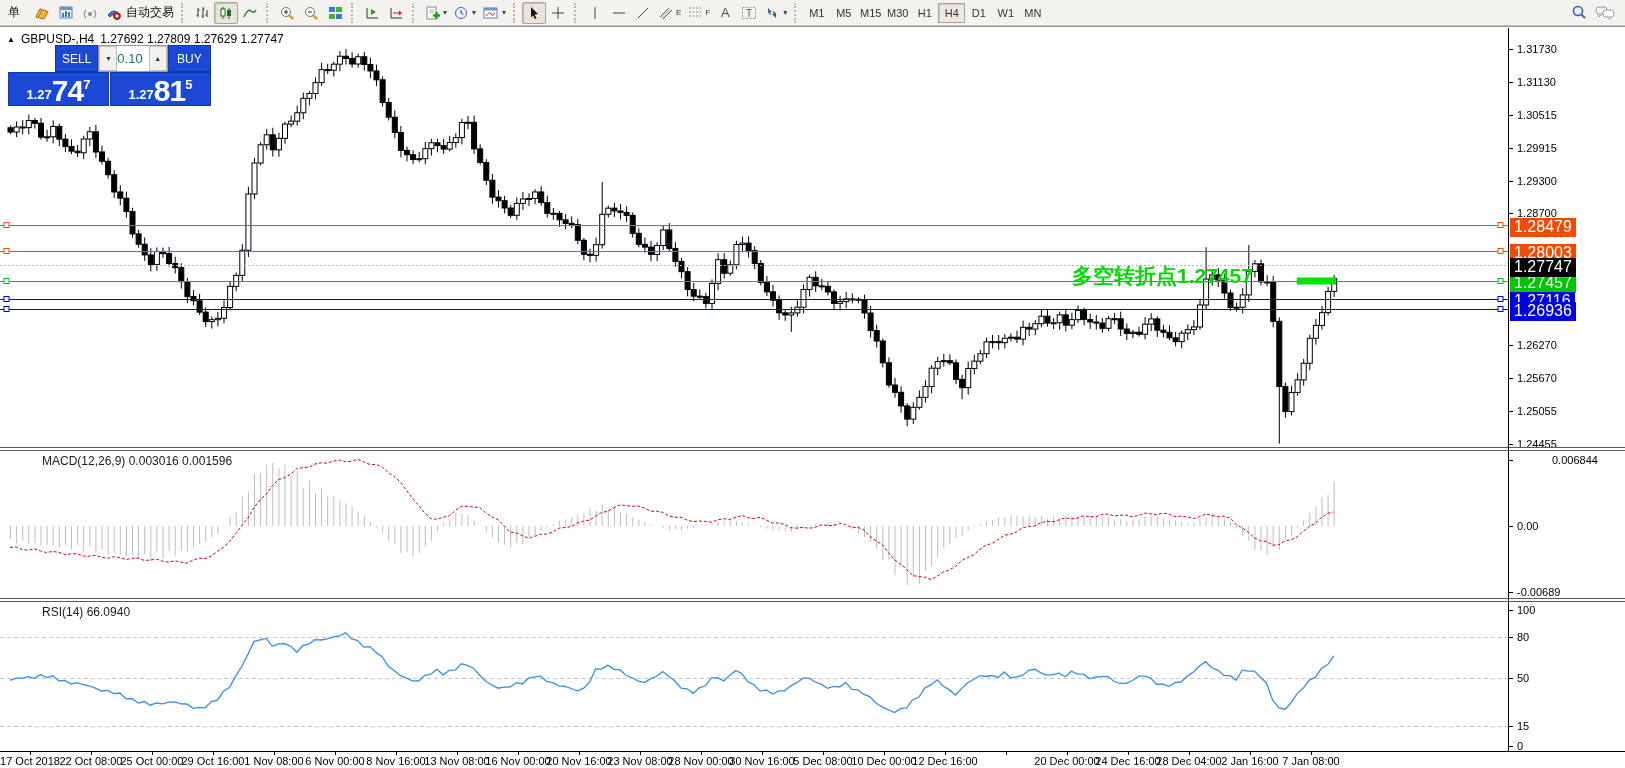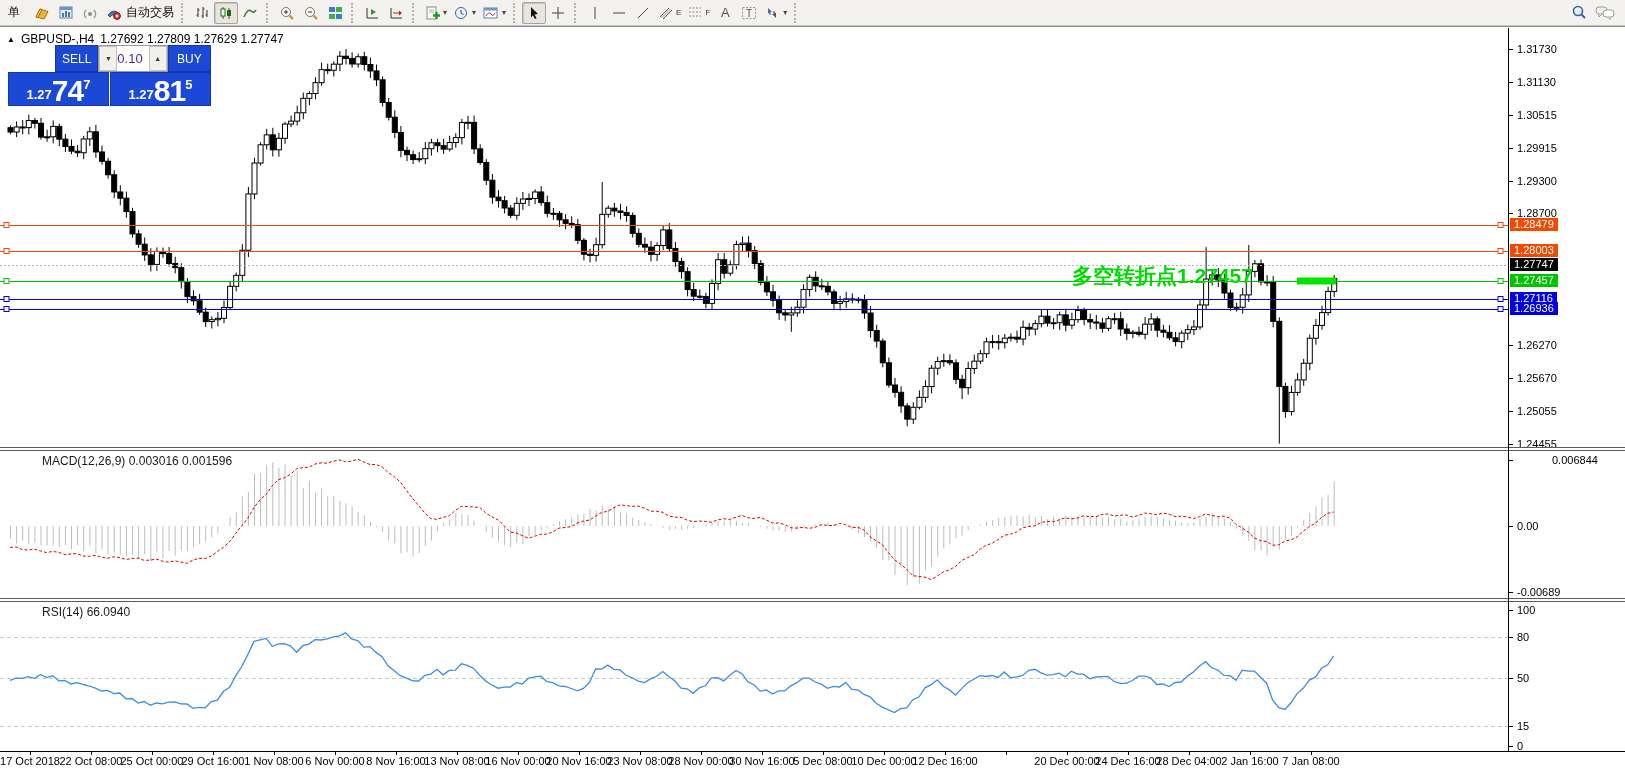--- a/index.html
+++ b/index.html
@@ -36,35 +36,35 @@
   #split1{top:447px;} #split2{top:598px;}
   #axis-vline{position:absolute;top:28px;left:1508px;width:1px;height:723px;background:#000;}
 
   .plot-svg{position:absolute;left:0;top:0;}
 
   .ind-label{position:absolute;left:4px;top:3px;font-size:12px;color:#1a1a1a;margin-left:38px;}
 
   
   .tick-label{position:absolute;left:1517px;font-size:11px;color:#000;white-space:nowrap;}
   .tick-dash{position:absolute;left:1509px;width:4px;height:1px;background:#000;}
-  .line-label{position:absolute;left:1510px;font-size:11px;color:#fff;padding:0 4px 1px 4px;white-space:nowrap;}
+  .line-label{position:absolute;left:1510px;font-size:16px;color:#fff;padding:0 4px 1px 4px;white-space:nowrap;}
 
   
   #chart-title{position:absolute;left:7px;top:4px;font-size:12px;color:#000;display:flex;align-items:center;gap:6px;}
   #chart-title .tri{font-size:8px;}
 
   
   #trade-panel{position:absolute;left:8px;top:17px;width:203px;height:61px;}
   #tp-row1{display:flex;height:27px;margin-left:47px;}
   .tp-btn{width:55px;background:#1b49d6;color:#fff;font-size:12px;display:flex;align-items:center;justify-content:center;
           border:1px solid #1238b0;}
   #tp-vol{flex:1;display:flex;border:1px solid #9a9a9a;background:#fff;}
   .spin{width:18px;background:#f2f0ec;border:1px solid #c5c1ba;color:#333;font-size:7px;
         display:flex;align-items:center;justify-content:center;}
-  #vol-val{flex:1;display:flex;align-items:center;justify-content:flex-end;padding-right:6px;font-size:13px;color:#4c1d95;}
+  #vol-val{flex:1;display:flex;align-items:center;justify-content:flex-end;padding-right:6px;font-size:13px;color:#0f766e;}
   #tp-row2{display:flex;height:34px;margin-top:0;}
   .tp-price{width:101px;background:#1b49d6;color:#fff;display:flex;align-items:flex-end;justify-content:center;
             padding-bottom:1px;border:1px solid #1238b0;}
   .tp-price .pref{font-size:13px;font-weight:bold;margin-bottom:2px;}
   .tp-price .big{font-size:30px;font-weight:bold;line-height:26px;letter-spacing:-1px;}
   .tp-price .sup{font-size:13px;font-weight:bold;margin-bottom:12px;}
   #tp-gap{width:1px;}
 
   
   #annotation{position:absolute;left:1072px;top:234px;font-size:21px;font-weight:bold;color:#00dc00;
@@ -262,20 +262,31 @@
       </span>
       <span class="tbtn">
         <svg width="17" height="16">
             <path d="M4 3 L8 7 L6.2 7.2 L7 9.4 L5.8 9.9 L5 7.7 L4 8.6 Z" fill="#3a66c0"></path>
             <path d="M12 13 L8 9 L9.8 8.8 L9 6.6 L10.2 6.1 L11 8.3 L12 7.4 Z" fill="#555"></path>
           </svg>
         <span class="caret">▾</span>
       </span>
     </div>
     <div class="tb-sep"></div>
+    <div class="tb-group" id="tf-group">
+      <span class="tf-btn">M1</span>
+      <span class="tf-btn">M5</span>
+      <span class="tf-btn">M15</span>
+      <span class="tf-btn">M30</span>
+      <span class="tf-btn">H1</span>
+      <span class="tf-btn pressed">H4</span>
+      <span class="tf-btn">D1</span>
+      <span class="tf-btn">W1</span>
+      <span class="tf-btn">MN</span>
+    </div>
     <div id="tb-right">
       <span class="tbtn">
         <svg width="18" height="17">
             <circle cx="8" cy="7" r="4.5" fill="none" stroke="#2a62c8" stroke-width="1.6"></circle>
             <line x1="11.5" y1="10.5" x2="15" y2="14" stroke="#2a62c8" stroke-width="2"></line>
           </svg>
       </span>
       <span class="tbtn">
         <svg width="22" height="17">
             <rect x="2" y="3" width="11" height="7" rx="3" fill="#f2f2f2" stroke="#9a9a9a"></rect>

